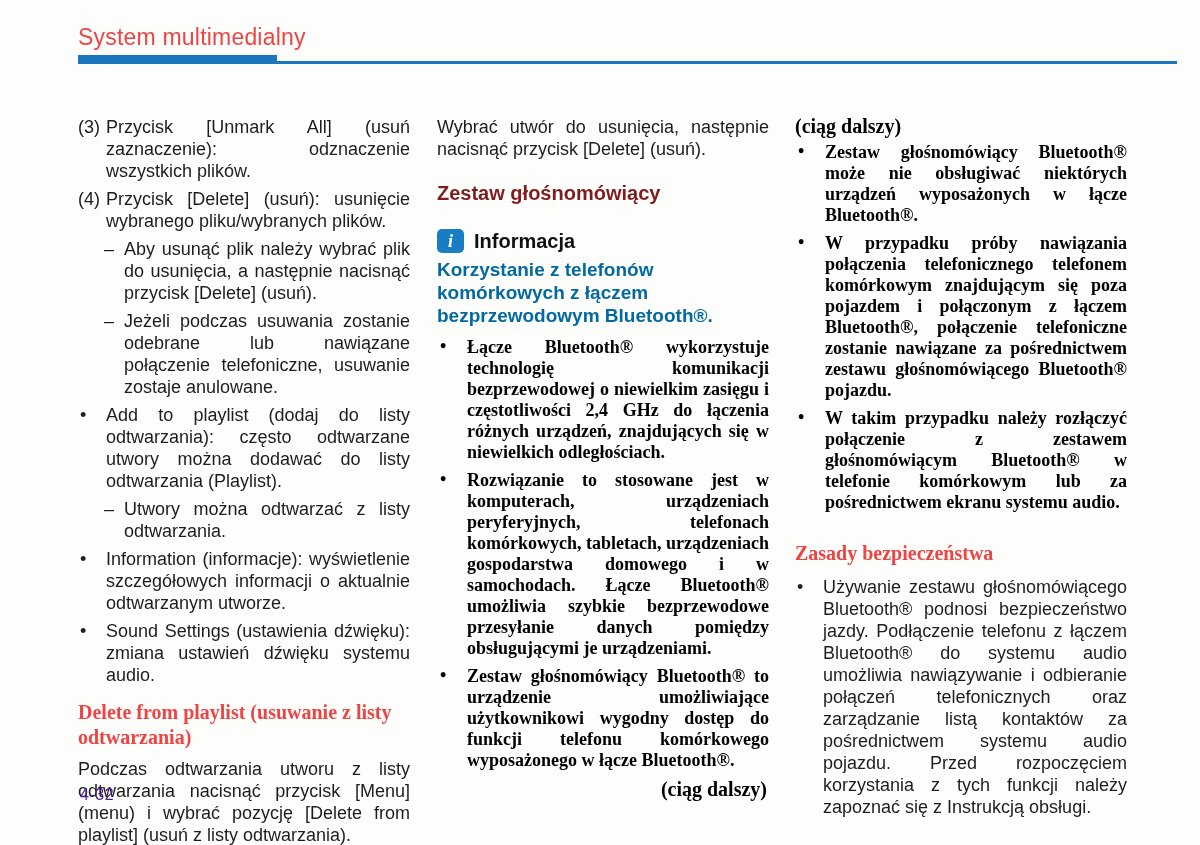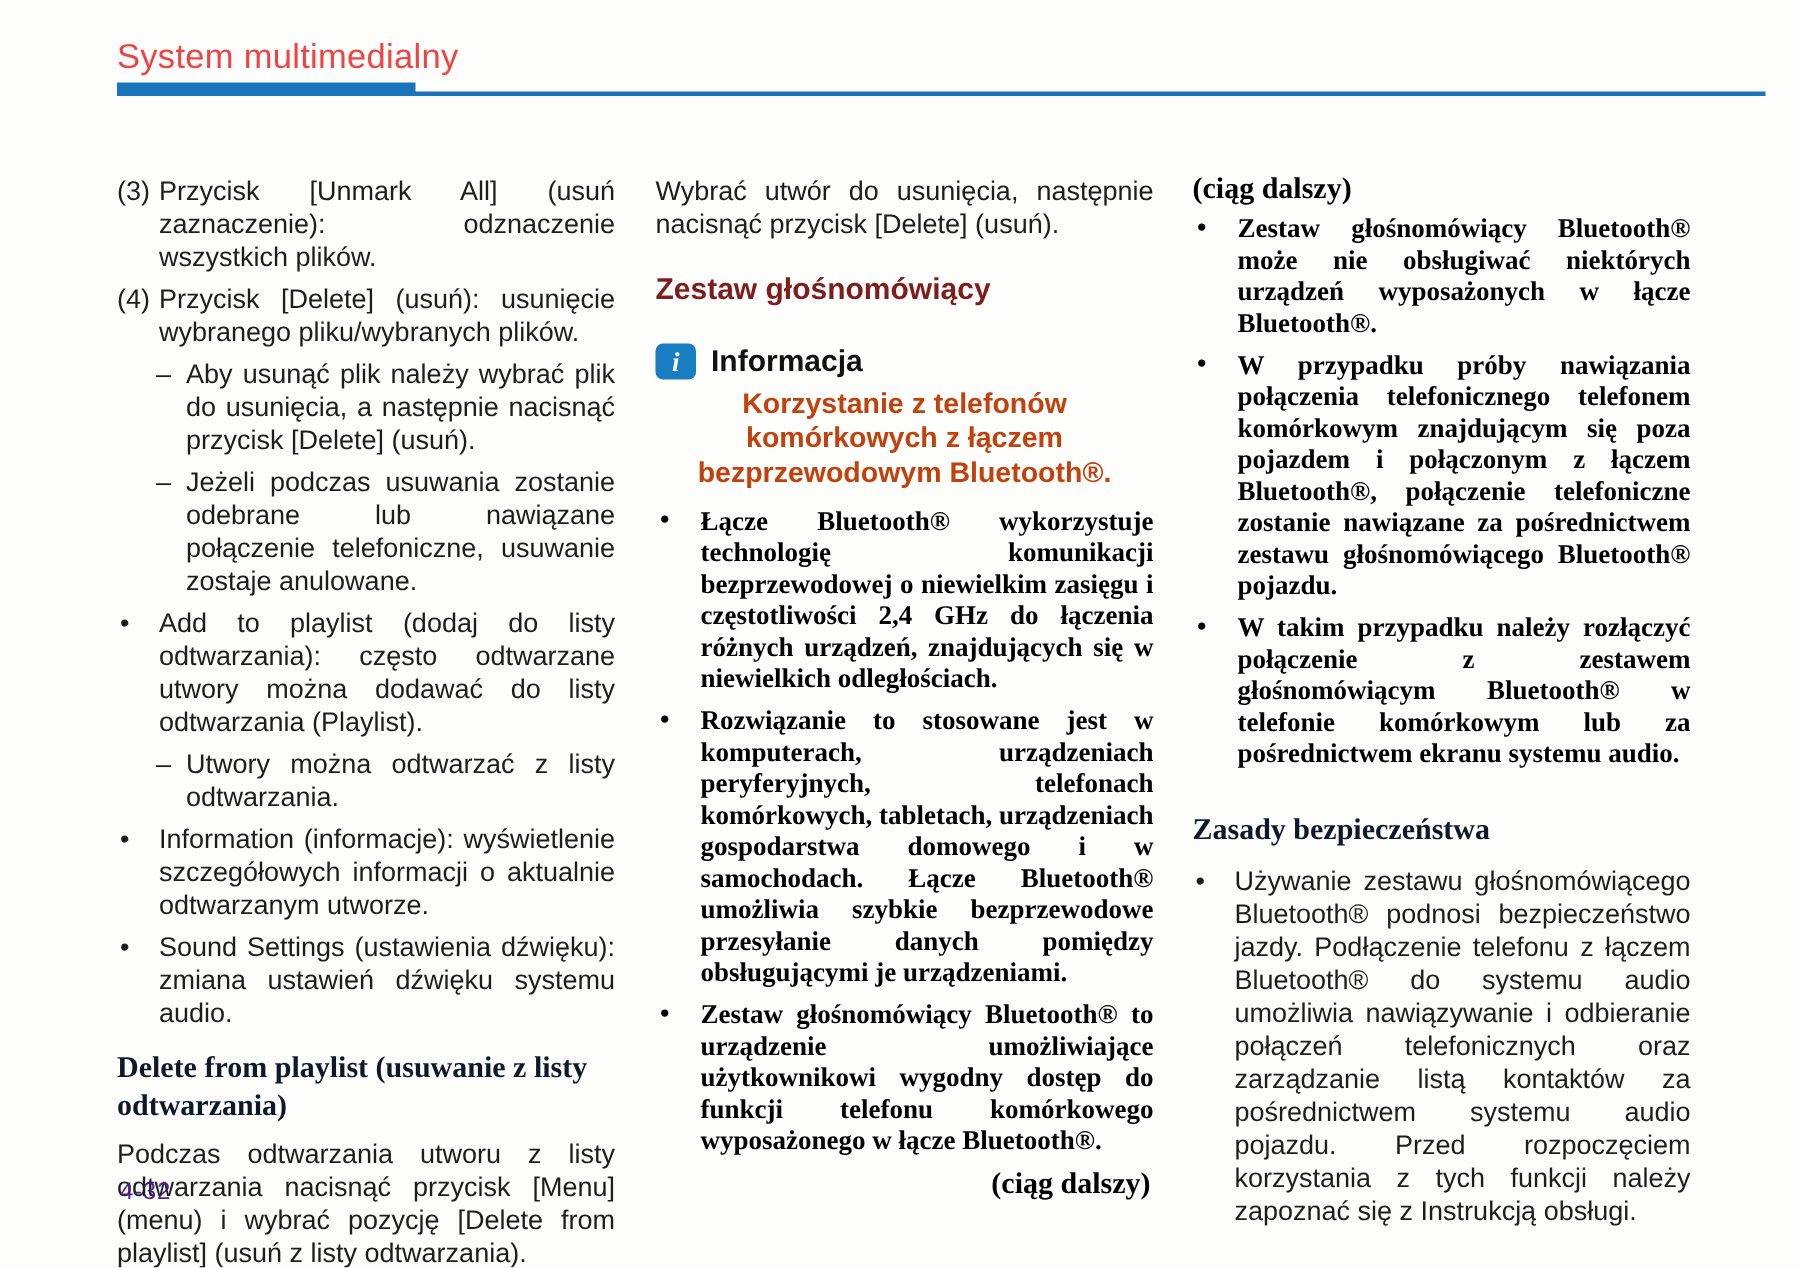--- a/index.html
+++ b/index.html
@@ -49,30 +49,30 @@
     position:relative; padding-left:30px; margin-bottom:7px;
     text-align:justify;
     font-family:"Liberation Serif", serif; font-weight:bold;
     font-size:18px; line-height:21px; color:#000;
   }
   .sli .mk { position:absolute; left:3px; top:-1px; }
 
   
   .gray-heading {
     font-family:"Liberation Serif", serif; font-weight:bold;
-    font-size:20px; line-height:25px; color:#0f172a;
+    font-size:20px; line-height:25px; color:#ef4444;
   }
   .col-1 .gray-heading { margin-top:14px; margin-bottom:8px; }
   .blue-heading {
     color:#7f1d1d; font-weight:bold; font-size:20px;
     margin-top:22px; margin-bottom:24px;
   }
   .subheading {
     font-weight:bold; font-size:19px; line-height:23px;
-    color:#c2410c; margin-bottom:10px; text-align:center;
+    color:#0369a1; margin-bottom:10px; text-align:left;
   }
 
   
   .info-row { display:flex; align-items:center; gap:10px; margin-bottom:5px; }
   .info-icon {
     display:inline-flex; align-items:center; justify-content:center;
     width:27px; height:24px; background:#187dc3; border-radius:5px;
     color:#ffffff; font-family:"Liberation Serif", serif;
     font-style:italic; font-weight:bold; font-size:18px;
   }

